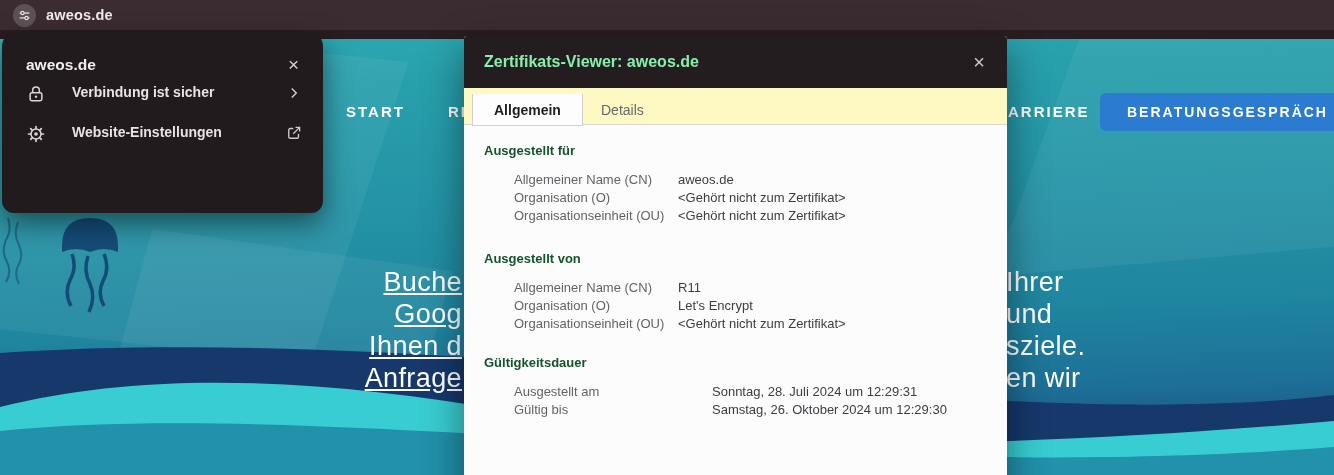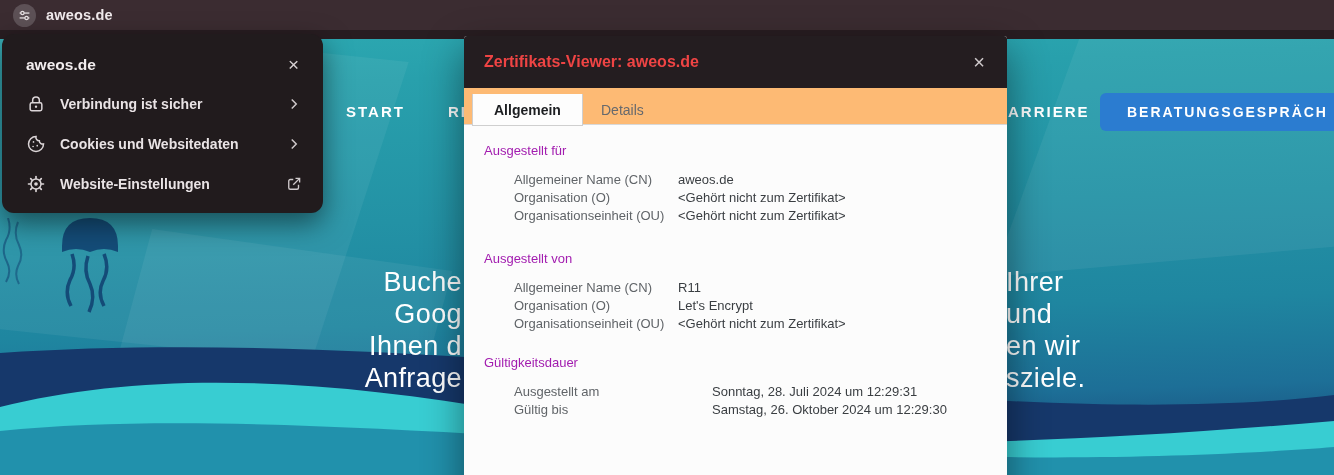--- a/index.html
+++ b/index.html
@@ -20,53 +20,53 @@
   
   .nav { position:absolute; left:0; top:90px; width:1334px; height:44px; color:#ffffff; }
   .nav-item { position:absolute; top:0; height:44px; line-height:44px; font-size:15px; font-weight:bold; letter-spacing:2px; white-space:nowrap; }
   .nav-start { left:346px; }
   .nav-cut-left { left:448px; }
   .nav-cut-right { left:1008px; }
   .cta { position:absolute; left:1100px; top:3px; height:38px; padding:0 27px; border:none; border-radius:6px;
          color:#fff; font-family:inherit; font-size:14px; font-weight:bold; letter-spacing:2px; cursor:pointer; }
 
   
-  .hero-left { position:absolute; top:266px; left:0; width:462px; text-align:right; color:#fff; font-size:27px; font-weight:500; line-height:32px; letter-spacing:.4px; }
+  .hero-left { position:absolute; top:266px; left:0; width:462px; text-align:right; color:#fff; font-size:27px; font-weight:500; line-height:32px; letter-spacing:.4px;text-decoration:underline; }
   .hero-right { position:absolute; top:266px; left:1006px; width:328px; text-align:left; color:#fff; font-size:27px; font-weight:500; line-height:32px; letter-spacing:.4px; }
 
   
   .topbar { position:absolute; left:0; top:0; width:1334px; height:30px; background:#3b2c31; display:flex; align-items:center; padding-left:13px; z-index:6; }
   .site-badge { width:23px; height:23px; border-radius:50%; background:#5d5156; display:flex; align-items:center; justify-content:center; color:#e6e0e2; flex:0 0 auto; }
   .topbar-url { margin-left:10px; color:#f0eaec; font-size:14.5px; font-weight:bold; letter-spacing:.2px; }
   .chrome-strip { position:absolute; left:0; top:30px; width:1334px; height:9px; background:#281d21; z-index:5; }
 
   
   .popup { position:absolute; left:2px; top:34px; width:321px; height:179px; background:#211b1d; border-radius:12px;
            box-shadow:0 10px 28px rgba(0,0,0,.5); z-index:20; color:#ebe5e7; }
   .popup-head { display:flex; align-items:center; justify-content:space-between; padding:17px 20px 6px 24px; }
   .popup-title { font-size:15.5px; font-weight:bold; color:#f2edee; }
   .icon-btn { background:none; border:none; color:#d6d0d2; font-size:19px; line-height:1; cursor:pointer; padding:4px; font-family:inherit; }
-  .popup-item { display:flex; align-items:center; height:40px; padding:0 20px 0 24px; cursor:pointer; }
+  .popup-item { display:flex; height:40px; padding:0 20px 0 24px; cursor:pointer;gap:12px; }
   .popup-item .li-icon { width:20px; height:20px; color:#dcd6d8; flex:0 0 auto; }
   .popup-item .li-label { flex:1; margin-left:14px; font-size:14px; font-weight:bold; color:#e9e3e5; }
   .popup-item .li-trail { width:18px; height:18px; color:#cfc9cb; flex:0 0 auto; }
 
   
   .dialog { position:absolute; left:464px; top:36px; width:543px; height:480px; z-index:10;
             box-shadow:0 14px 40px rgba(0,0,0,.45); background:#fcfcfc; border-radius:3px 3px 0 0; }
   .dialog-head { height:52px; background:#241d20; display:flex; align-items:center; justify-content:space-between; padding:0 18px 0 20px; border-radius:3px 3px 0 0; }
-  .dialog-title { color:#ef4444; font-size:16px; font-weight:bold; }
+  .dialog-title { color:#86efac; font-size:16px; font-weight:bold; }
   .dialog-close { color:#cfc9cb; font-size:20px; }
-  .tabstrip { position:relative; height:37px; background:#fdba74; border-bottom:1px solid #d8d8d8; }
+  .tabstrip { position:relative; height:37px; background:#fef9c3; border-bottom:1px solid #d8d8d8; }
   .tab { position:absolute; top:6px; height:32px; line-height:32px; padding:0 21px; font-size:14px; }
   .tab-active { left:8px; background:#fdfdfd; border:1px solid #cfcfcf; border-top:none; color:#1c1e21; font-weight:bold; z-index:2; }
   .tab-inactive { left:116px; color:#66696d; cursor:pointer; }
   .dialog-body { padding:18px 20px 0 20px; color:#202124; }
   .cert-section { margin-bottom:26px; }
-  .cert-heading { font-size:13px; color:#a21caf; font-weight:400; margin-bottom:13px; }
+  .cert-heading { font-size:13px; color:#14532d; font-weight:700; margin-bottom:13px; }
   .cert-rows { margin-left:30px; }
   .cert-row { display:flex; font-size:13px; line-height:18px; }
   .cert-label { width:164px; color:#606468; flex:0 0 auto; }
   .cert-value { color:#3a3e42; }
   .cert-section.validity { margin-top:-4px; }
   .validity .cert-label { width:198px; }
 </style>
 </head>
 <body>
 
@@ -104,22 +104,22 @@
 
     <div class="hero-left">
       <div>Buche</div>
       <div>Goog</div>
       <div>Ihnen d</div>
       <div>Anfrage</div>
     </div>
     <div class="hero-right">
       <div>Ihrer</div>
       <div>und</div>
+      <div>sziele.</div>
       <div>en wir</div>
-      <div>sziele.</div>
     </div>
   </div>
 
   <div class="topbar">
     <span class="site-badge">
       <svg width="13" height="13" viewBox="0 0 16 16">
         <line x1="2" y1="5" x2="14" y2="5" stroke="currentColor" stroke-width="1.6"></line>
         <circle cx="5.5" cy="5" r="2" fill="#5d5156" stroke="currentColor" stroke-width="1.5"></circle>
         <line x1="2" y1="11" x2="14" y2="11" stroke="currentColor" stroke-width="1.6"></line>
         <circle cx="10.5" cy="11" r="2" fill="#5d5156" stroke="currentColor" stroke-width="1.5"></circle>
@@ -140,32 +140,20 @@
         <rect x="5" y="10.5" width="14" height="9.5" rx="2"></rect>
         <path d="M8 10.5 V7.5 a4 4 0 0 1 8 0 v3"></path>
         <circle cx="12" cy="15.2" r="1.4" fill="currentColor" stroke="none"></circle>
       </svg>
       <span class="li-label">Verbindung ist sicher</span>
       <svg class="li-trail" viewBox="0 0 24 24" fill="none" stroke="currentColor" stroke-width="2">
         <polyline points="9 6 15 12 9 18"></polyline>
       </svg>
     </div>
 
-    <div class="popup-item">
-      <svg class="li-icon" viewBox="0 0 24 24" fill="none" stroke="currentColor" stroke-width="1.8">
-        <path d="M12 3 a9 9 0 1 0 9 9 a4 4 0 0 1-5-4 a4 4 0 0 1-4-5 Z"></path>
-        <circle cx="9" cy="9.5" r="1" fill="currentColor" stroke="none"></circle>
-        <circle cx="13.5" cy="14" r="1" fill="currentColor" stroke="none"></circle>
-        <circle cx="8.5" cy="15" r="1" fill="currentColor" stroke="none"></circle>
-      </svg>
-      <span class="li-label">Cookies und Websitedaten</span>
-      <svg class="li-trail" viewBox="0 0 24 24" fill="none" stroke="currentColor" stroke-width="2">
-        <polyline points="9 6 15 12 9 18"></polyline>
-      </svg>
-    </div>
 
     <div class="popup-item">
       <svg class="li-icon" viewBox="0 0 24 24">
         <g fill="currentColor">
           <rect x="11" y="2" width="2" height="4.4" rx="1"></rect>
           <rect x="11" y="2" width="2" height="4.4" rx="1" transform="rotate(45 12 12)"></rect>
           <rect x="11" y="2" width="2" height="4.4" rx="1" transform="rotate(90 12 12)"></rect>
           <rect x="11" y="2" width="2" height="4.4" rx="1" transform="rotate(135 12 12)"></rect>
           <rect x="11" y="2" width="2" height="4.4" rx="1" transform="rotate(180 12 12)"></rect>
           <rect x="11" y="2" width="2" height="4.4" rx="1" transform="rotate(225 12 12)"></rect>

